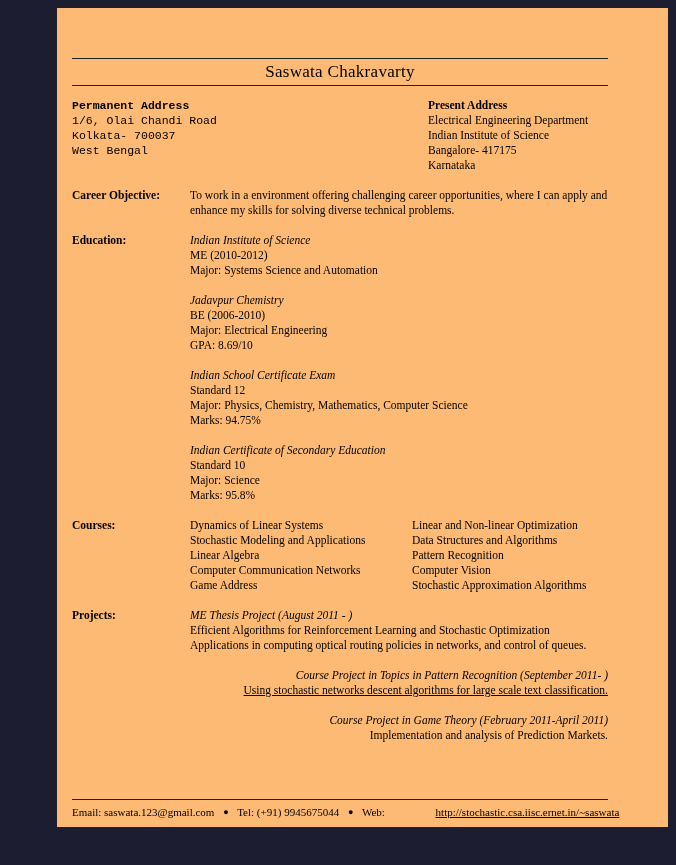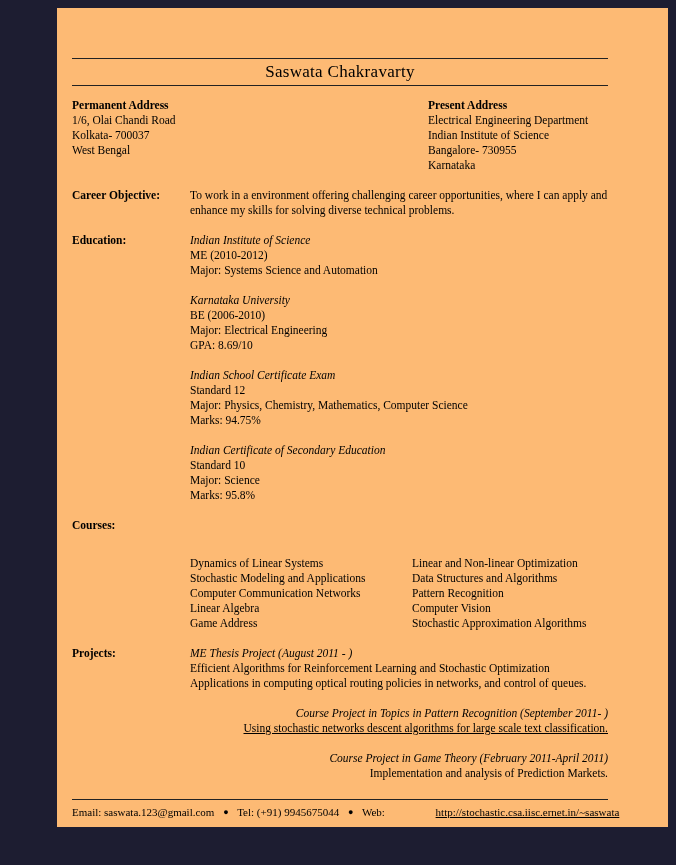--- a/index.html
+++ b/index.html
@@ -38,38 +38,38 @@
     letter-spacing: 0.3px;
     margin: 2px 0 3px 0;
     line-height: 21px;
   }
   .addresses {
     display: flex;
     margin-top: 12px;
     font-size: 11.5px;
     line-height: 15px;
   }
-  .addr-col-left { width: 356px; }
+  .addr-col-left { width: 356px; font-family: Liberation Mono, monospace; }
   .addr-col-right { flex: 1; }
   .addr-label { font-weight: bold; }
   .section {
     display: flex;
     margin-top: 15px;
     font-size: 11.5px;
     line-height: 15px;
   }
   .section-label {
     width: 118px;
     flex-shrink: 0;
     font-weight: bold;
   }
   .section-content { width: 418px; }
   .italic { font-style: italic; }
   .edu-entry + .edu-entry { margin-top: 15px; }
-  .courses-cols { display: flex; margin-top: 38px; }
+  .courses-cols { display: flex; }
   .course-col-left { width: 222px; }
   .course-col-right { white-space: nowrap; }
   .project + .project { margin-top: 15px; text-align: right; }
   .underlined { text-decoration: underline; }
   .footer {
     position: absolute;
     left: 15px;
     right: 60px;
     bottom: 8px;
     font-size: 11px;
@@ -102,42 +102,42 @@
       <div class="addr-col-left">
         <div class="addr-label">Permanent Address</div>
         <div>1/6, Olai Chandi Road</div>
         <div>Kolkata- 700037</div>
         <div>West Bengal</div>
       </div>
       <div class="addr-col-right">
         <div class="addr-label">Present Address</div>
         <div>Electrical Engineering Department</div>
         <div>Indian Institute of Science</div>
-        <div>Bangalore- 730955</div>
+        <div>Bangalore- 417175</div>
         <div>Karnataka</div>
       </div>
     </div>
 
     <div class="section">
       <div class="section-label">Career Objective:</div>
       <div class="section-content">To work in a environment offering challenging career opportunities, where I can apply and enhance my skills for solving diverse technical problems.</div>
     </div>
 
     <div class="section">
       <div class="section-label">Education:</div>
       <div class="section-content">
 
         <div class="edu-entry">
           <div class="italic">Indian Institute of Science</div>
           <div>ME (2010-2012)</div>
           <div>Major: Systems Science and Automation</div>
         </div>
 
         <div class="edu-entry">
-          <div class="italic">Karnataka University</div>
+          <div class="italic">Jadavpur Chemistry</div>
           <div>BE (2006-2010)</div>
           <div>Major: Electrical Engineering</div>
           <div>GPA: 8.69/10</div>
         </div>
 
         <div class="edu-entry">
           <div class="italic">Indian School Certificate Exam</div>
           <div>Standard 12</div>
           <div>Major: Physics, Chemistry, Mathematics, Computer Science</div>
           <div>Marks: 94.75%</div>
@@ -152,22 +152,22 @@
 
       </div>
     </div>
 
     <div class="section">
       <div class="section-label">Courses:</div>
       <div class="section-content courses-cols">
         <div class="course-col-left">
           <div>Dynamics of Linear Systems</div>
           <div>Stochastic Modeling and Applications</div>
+          <div>Linear Algebra</div>
           <div>Computer Communication Networks</div>
-          <div>Linear Algebra</div>
           <div>Game Address</div>
         </div>
         <div class="course-col-right">
           <div>Linear and Non-linear Optimization</div>
           <div>Data Structures and Algorithms</div>
           <div>Pattern Recognition</div>
           <div>Computer Vision</div>
           <div>Stochastic Approximation Algorithms</div>
         </div>
       </div>

